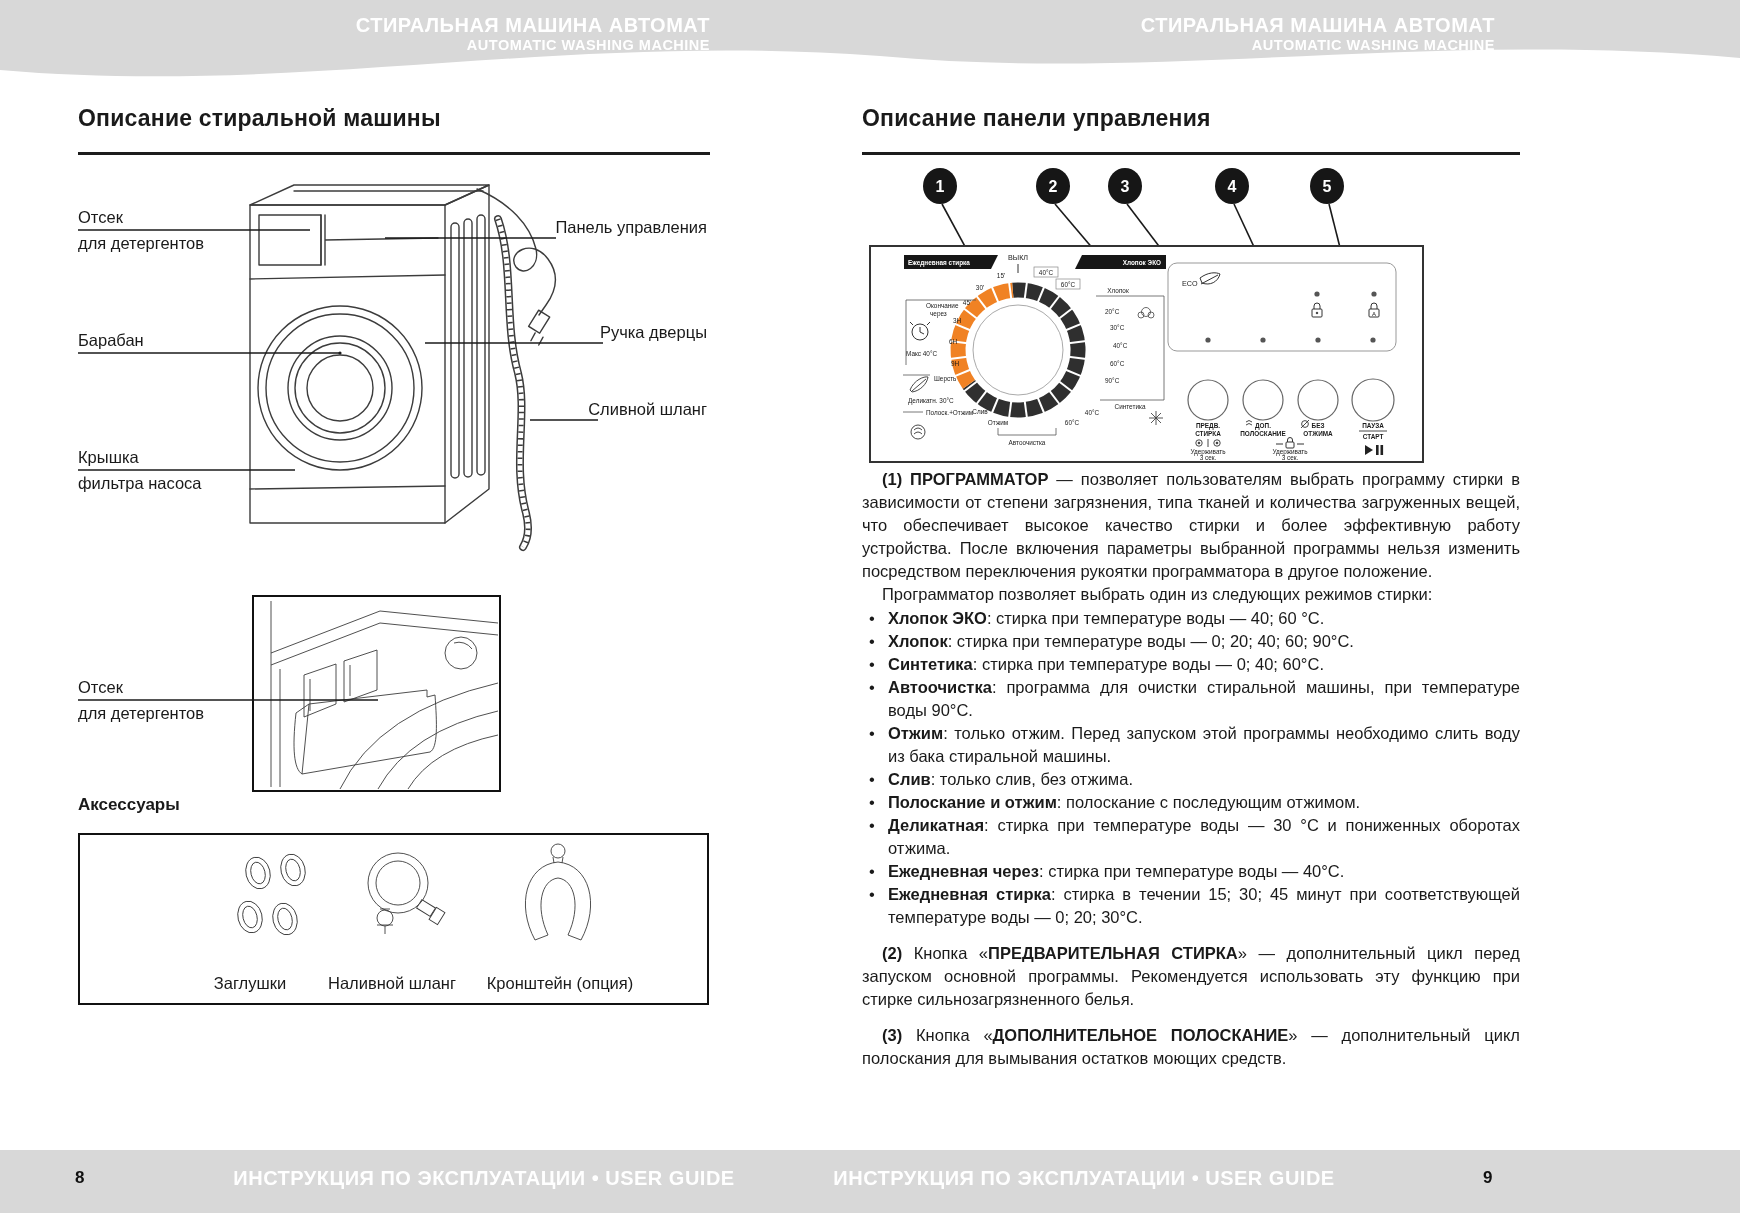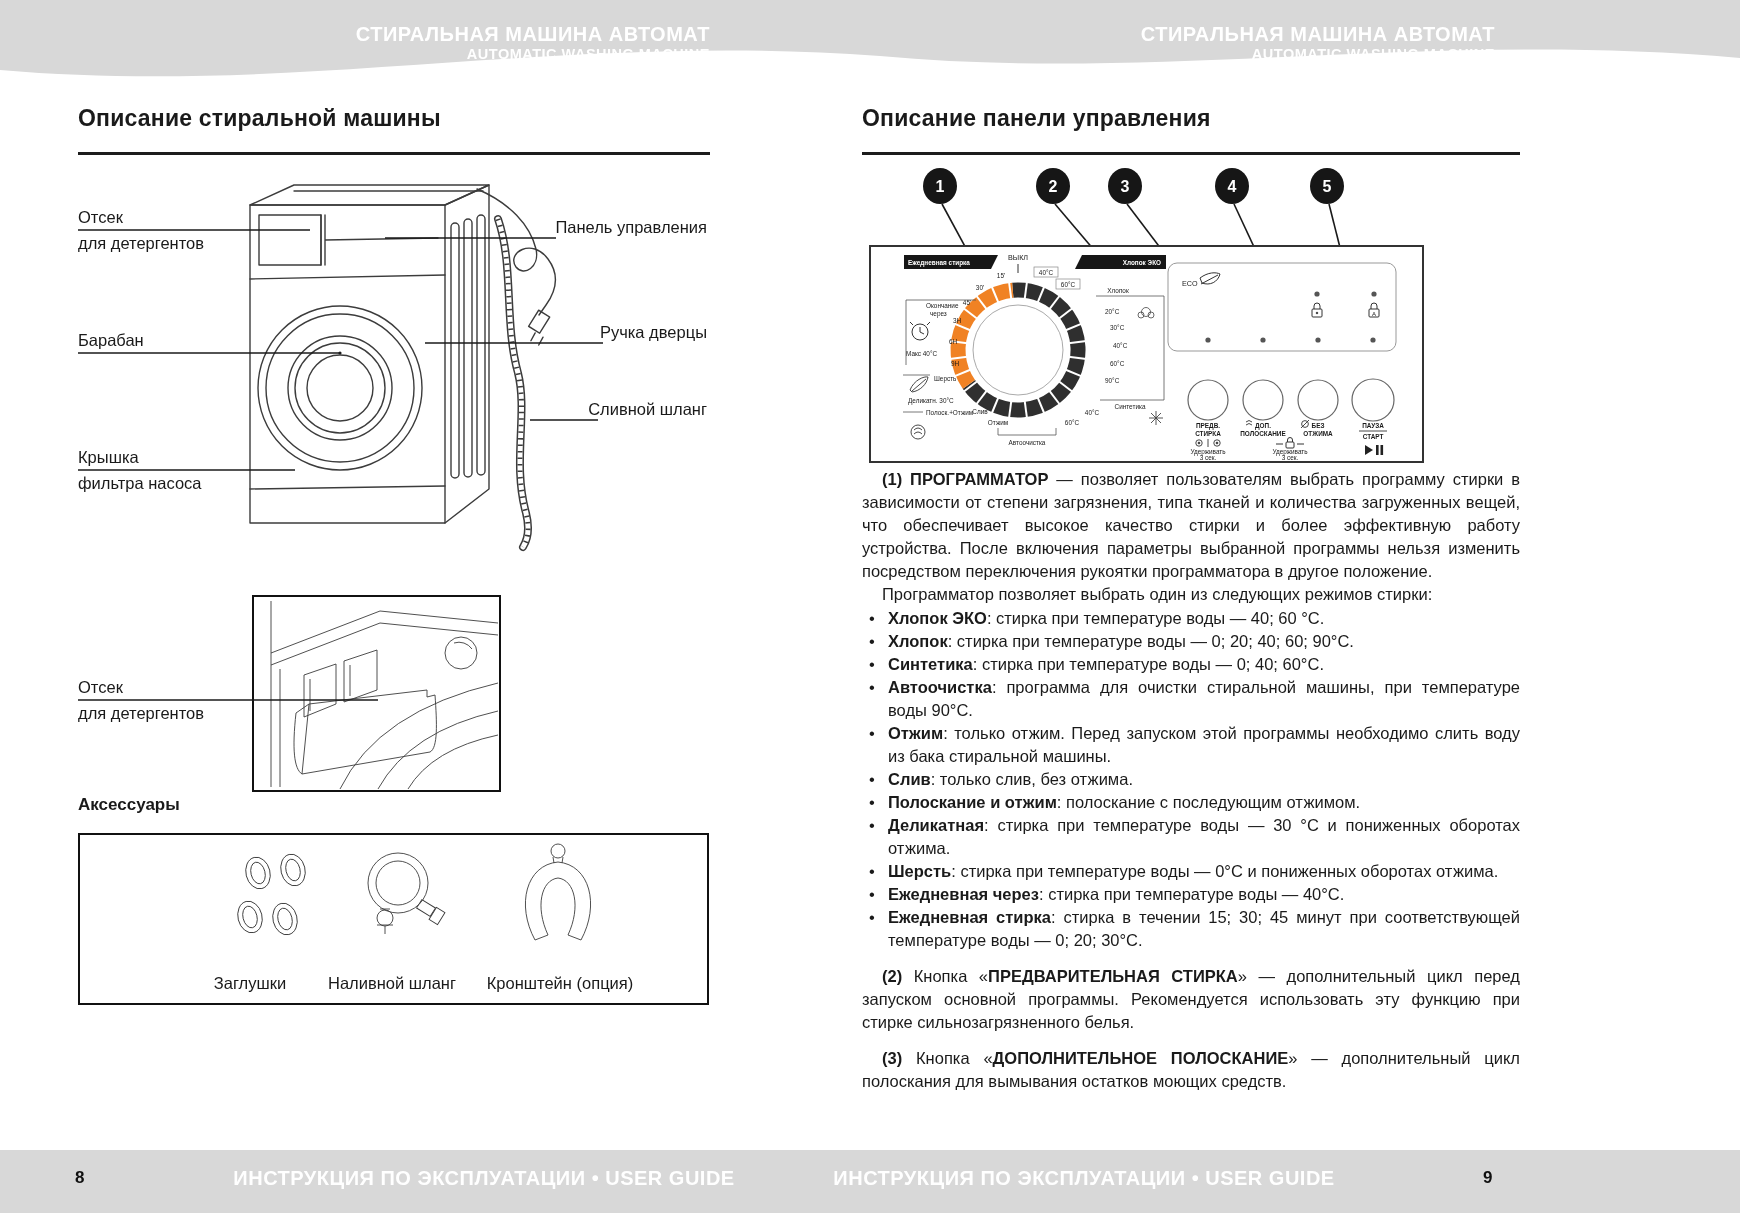--- a/index.html
+++ b/index.html
@@ -1,20 +1,20 @@
 <!DOCTYPE html>
 <html><head>
 <meta charset="utf-8">
 <style>
   html,body{margin:0;padding:0;background:#fff;}
   .sheet{position:relative;width:1740px;height:1213px;background:#fff;overflow:hidden;
          font-family:"Liberation Sans", sans-serif;color:#1a1a1a;}
   
   .hdr-svg{position:absolute;top:0;left:0;}
-  .hdr-text{position:absolute;top:23px;width:400px;text-align:right;color:#fff;line-height:1.15;}
+  .hdr-text{position:absolute;top:14px;width:400px;text-align:right;color:#fff;line-height:1.15;}
   .hdr-text .ru{font-size:20px;font-weight:bold;letter-spacing:.5px;}
   .hdr-text .en{font-size:14.5px;font-weight:bold;letter-spacing:.5px;}
   .hdr-left{left:310px;}
   .hdr-right{left:1095px;}
   .footer{position:absolute;left:0;top:1150px;width:1740px;height:63px;background:#d8d8d8;}
   .footer .guide{position:absolute;top:17px;width:608px;text-align:center;color:#fff;
                  font-size:20px;font-weight:bold;letter-spacing:.5px;}
   .footer .g-left{left:180px;} .footer .g-right{left:780px;}
   .footer .pageno{position:absolute;top:18px;font-size:17px;font-weight:bold;color:#111;}
   .footer .p-left{left:75px;} .footer .p-right{left:1483px;}
@@ -410,21 +410,20 @@
       <p>Программатор позволяет выбрать один из следующих режимов стирки:</p>
       <ul class="progs">
           <li><span class="b">Хлопок ЭКО</span>: стирка при температуре воды — 40; 60 °C.</li>
           <li><span class="b">Хлопок</span>: стирка при температуре воды — 0; 20; 40; 60; 90°C.</li>
           <li><span class="b">Синтетика</span>: стирка при температуре воды — 0; 40; 60°C.</li>
           <li><span class="b">Автоочистка</span>: программа для очистки стиральной машины, при температуре воды 90°C.</li>
           <li><span class="b">Отжим</span>: только отжим. Перед запуском этой программы необходимо слить воду из бака стиральной машины.</li>
           <li><span class="b">Слив</span>: только слив, без отжима.</li>
           <li><span class="b">Полоскание и отжим</span>: полоскание с последующим отжимом.</li>
           <li><span class="b">Деликатная</span>: стирка при температуре воды — 30 °C и пониженных оборотах отжима.</li>
-          <li><span class="b">Шерсть</span>: стирка при температуре воды — 0°C и пониженных оборотах отжима.</li>
           <li><span class="b">Ежедневная через</span>: стирка при температуре воды — 40°C.</li>
           <li><span class="b">Ежедневная стирка</span>: стирка в течении 15; 30; 45 минут при соответствующей температуре воды — 0; 20; 30°C.</li>
         </ul>
       <p class="gap"><span class="b">(2)</span><span> Кнопка «</span><span class="b">ПРЕДВАРИТЕЛЬНАЯ СТИРКА</span><span>» — дополнительный цикл перед запуском основной программы. Рекомендуется использовать эту функцию при стирке сильнозагрязненного белья.</span></p>
       <p class="gap"><span class="b">(3)</span><span> Кнопка «</span><span class="b">ДОПОЛНИТЕЛЬНОЕ ПОЛОСКАНИЕ</span><span>» — дополнительный цикл полоскания для вымывания остатков моющих средств.</span></p>
     </div>
   </div>
 
   <div class="footer">
     <div class="pageno p-left">8</div>

